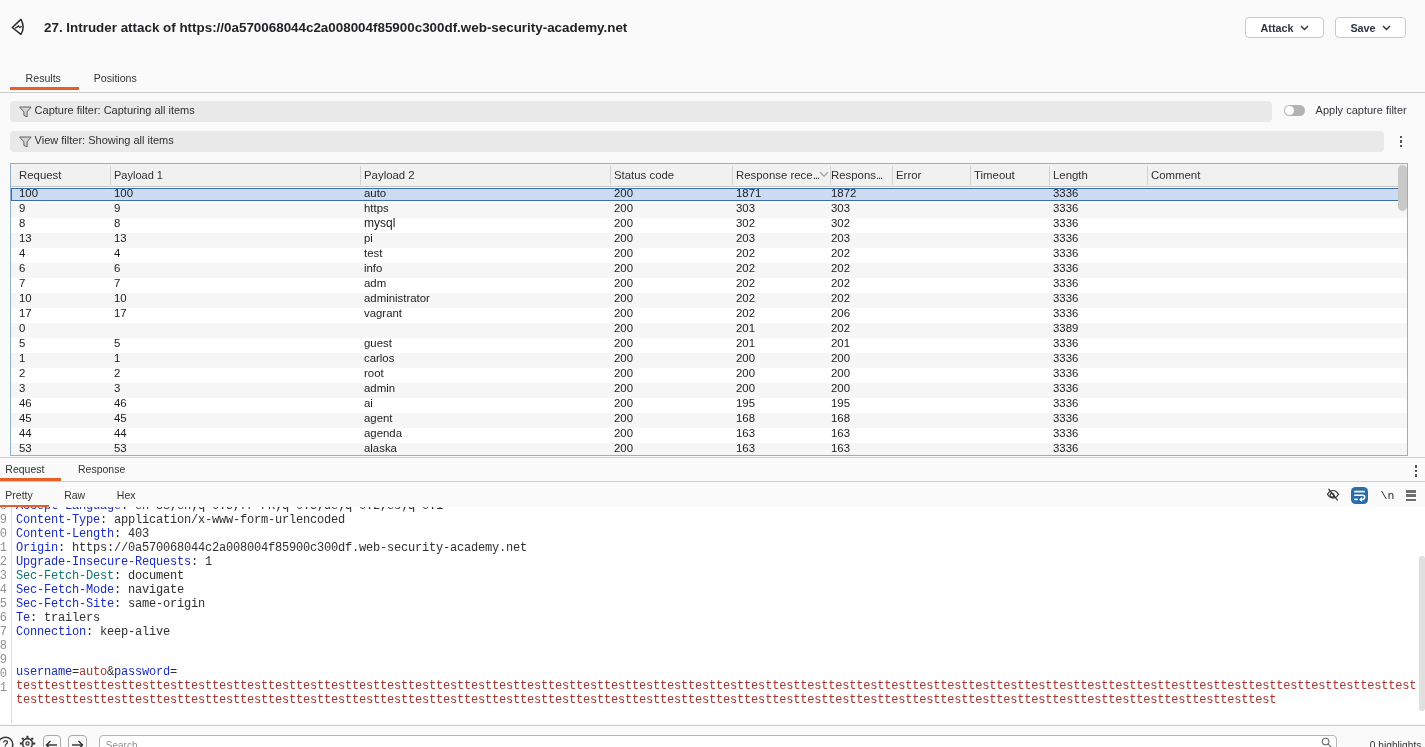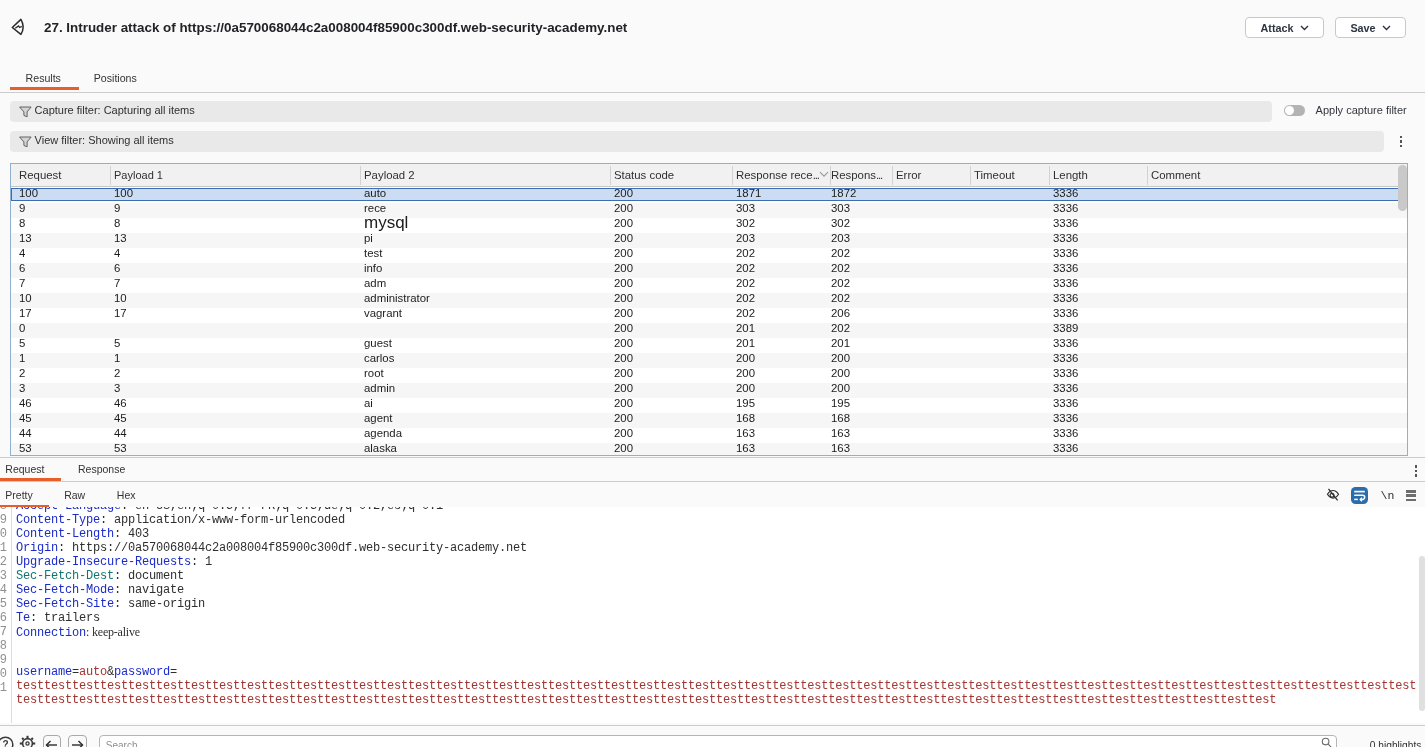--- a/index.html
+++ b/index.html
@@ -67,29 +67,29 @@
     <div class="t" style="left:8px;top:22.9px;font-size:11.4px;line-height:12px;color:#1c1c1c;">100</div>
     <div class="t" style="left:103px;top:22.9px;font-size:11.4px;line-height:12px;color:#1c1c1c;">100</div>
     <div class="t" style="left:353px;top:22.9px;font-size:11.4px;line-height:12px;color:#1c1c1c;">auto</div>
     <div class="t" style="left:603px;top:22.9px;font-size:11.4px;line-height:12px;color:#1c1c1c;">200</div>
     <div class="t" style="left:725px;top:22.9px;font-size:11.4px;line-height:12px;color:#1c1c1c;">1871</div>
     <div class="t" style="left:820px;top:22.9px;font-size:11.4px;line-height:12px;color:#1c1c1c;">1872</div>
     <div class="t" style="left:1042px;top:22.9px;font-size:11.4px;line-height:12px;color:#1c1c1c;">3336</div>
     <div class="abs" style="left:0px;top:38.5px;width:1398px;height:15px;background:#f6f6f6;"></div>
     <div class="t" style="left:8px;top:37.9px;font-size:11.4px;line-height:12px;color:#1c1c1c;">9</div>
     <div class="t" style="left:103px;top:37.9px;font-size:11.4px;line-height:12px;color:#1c1c1c;">9</div>
-    <div class="t" style="left:353px;top:37.9px;font-size:11.4px;line-height:12px;color:#1c1c1c;">rece</div>
+    <div class="t" style="left:353px;top:37.9px;font-size:11.4px;line-height:12px;color:#1c1c1c;">https</div>
     <div class="t" style="left:603px;top:37.9px;font-size:11.4px;line-height:12px;color:#1c1c1c;">200</div>
     <div class="t" style="left:725px;top:37.9px;font-size:11.4px;line-height:12px;color:#1c1c1c;">303</div>
     <div class="t" style="left:820px;top:37.9px;font-size:11.4px;line-height:12px;color:#1c1c1c;">303</div>
     <div class="t" style="left:1042px;top:37.9px;font-size:11.4px;line-height:12px;color:#1c1c1c;">3336</div>
     <div class="abs" style="left:0px;top:53.5px;width:1398px;height:15px;background:#ffffff;"></div>
     <div class="t" style="left:8px;top:52.9px;font-size:11.4px;line-height:12px;color:#1c1c1c;">8</div>
     <div class="t" style="left:103px;top:52.9px;font-size:11.4px;line-height:12px;color:#1c1c1c;">8</div>
-    <div class="t" style="left:353px;top:52.9px;font-size:17px;line-height:12px;color:#1c1c1c;">mysql</div>
+    <div class="t" style="left:353px;top:52.9px;font-size:12px;line-height:12px;color:#1c1c1c;">mysql</div>
     <div class="t" style="left:603px;top:52.9px;font-size:11.4px;line-height:12px;color:#1c1c1c;">200</div>
     <div class="t" style="left:725px;top:52.9px;font-size:11.4px;line-height:12px;color:#1c1c1c;">302</div>
     <div class="t" style="left:820px;top:52.9px;font-size:11.4px;line-height:12px;color:#1c1c1c;">302</div>
     <div class="t" style="left:1042px;top:52.9px;font-size:11.4px;line-height:12px;color:#1c1c1c;">3336</div>
     <div class="abs" style="left:0px;top:68.5px;width:1398px;height:15px;background:#f6f6f6;"></div>
     <div class="t" style="left:8px;top:67.9px;font-size:11.4px;line-height:12px;color:#1c1c1c;">13</div>
     <div class="t" style="left:103px;top:67.9px;font-size:11.4px;line-height:12px;color:#1c1c1c;">13</div>
     <div class="t" style="left:353px;top:67.9px;font-size:11.4px;line-height:12px;color:#1c1c1c;">pi</div>
     <div class="t" style="left:603px;top:67.9px;font-size:11.4px;line-height:12px;color:#1c1c1c;">200</div>
     <div class="t" style="left:725px;top:67.9px;font-size:11.4px;line-height:12px;color:#1c1c1c;">203</div>
@@ -258,21 +258,21 @@
     <div class="abs" style="left:16px;top:-8px;font-family:'Liberation Mono',monospace;font-size:12px;letter-spacing:-0.2px;line-height:14px;font-kerning:none;">
       <div style="height:14px;white-space:pre;"><span style="color:#1b2bc8;">Accept-Language</span><span style="color:#2e2f31;">: en-US,en;q=0.5,fr-FR;q=0.3,de;q=0.2,es;q=0.1</span></div>
       <div style="height:14px;white-space:pre;"><span style="color:#1b2bc8;">Content-Type</span><span style="color:#2e2f31;">: application/x-www-form-urlencoded</span></div>
       <div style="height:14px;white-space:pre;"><span style="color:#1b2bc8;">Content-Length</span><span style="color:#2e2f31;">: 403</span></div>
       <div style="height:14px;white-space:pre;font-family:Liberation Mono, monospace;"><span style="color:#1b2bc8;">Origin</span><span style="color:#2e2f31;">: https://0a570068044c2a008004f85900c300df.web-security-academy.net</span></div>
       <div style="height:14px;white-space:pre;"><span style="color:#1b2bc8;">Upgrade-Insecure-Requests</span><span style="color:#2e2f31;">: 1</span></div>
       <div style="height:14px;white-space:pre;"><span style="color:#0f766e;">Sec-Fetch-Dest</span><span style="color:#2e2f31;">: document</span></div>
       <div style="height:14px;white-space:pre;"><span style="color:#1b2bc8;">Sec-Fetch-Mode</span><span style="color:#2e2f31;">: navigate</span></div>
       <div style="height:14px;white-space:pre;"><span style="color:#1b2bc8;">Sec-Fetch-Site</span><span style="color:#2e2f31;">: same-origin</span></div>
       <div style="height:14px;white-space:pre;"><span style="color:#1b2bc8;">Te</span><span style="color:#2e2f31;">: trailers</span></div>
-      <div style="height:14px;white-space:pre;"><span style="color:#1b2bc8;">Connection</span><span style="color:#2e2f31;font-family:Liberation Serif, serif;">: keep-alive</span></div>
+      <div style="height:14px;white-space:pre;"><span style="color:#1b2bc8;">Connection</span><span style="color:#2e2f31;">: keep-alive</span></div>
       <div style="height:14px;white-space:pre;"></div>
       <div style="height:14px;white-space:pre;margin-top:12px;"><span style="color:#1b2bc8;">username</span><span style="color:#2e2f31;">=</span><span style="color:#a33430;">auto</span><span style="color:#2e2f31;">&amp;</span><span style="color:#1b2bc8;">password</span><span style="color:#2e2f31;">=</span></div>
       <div style="height:14px;white-space:pre;"><span style="color:#a33430;">testtesttesttesttesttesttesttesttesttesttesttesttesttesttesttesttesttesttesttesttesttesttesttesttesttesttesttesttesttesttesttesttesttesttesttesttesttesttesttesttesttesttesttesttesttesttesttesttesttest</span></div>
       <div style="height:14px;white-space:pre;"><span style="color:#a33430;">testtesttesttesttesttesttesttesttesttesttesttesttesttesttesttesttesttesttesttesttesttesttesttesttesttesttesttesttesttesttesttesttesttesttesttesttesttesttesttesttesttesttesttesttest</span></div>
     </div>
     <div class="abs" style="left:10.5px;top:0;width:1px;height:216px;background:#dcdcdc;"></div>
     <div class="abs" style="left:1419px;top:49px;width:6px;height:155px;background:#e0e0e0;border-radius:3px;"></div>
   </div>
 <div class="hline" style="top:724.5px;"></div>
 <svg class="abs" style="left:-3px;top:735.5px" width="17" height="17" viewBox="0 0 17 17">

